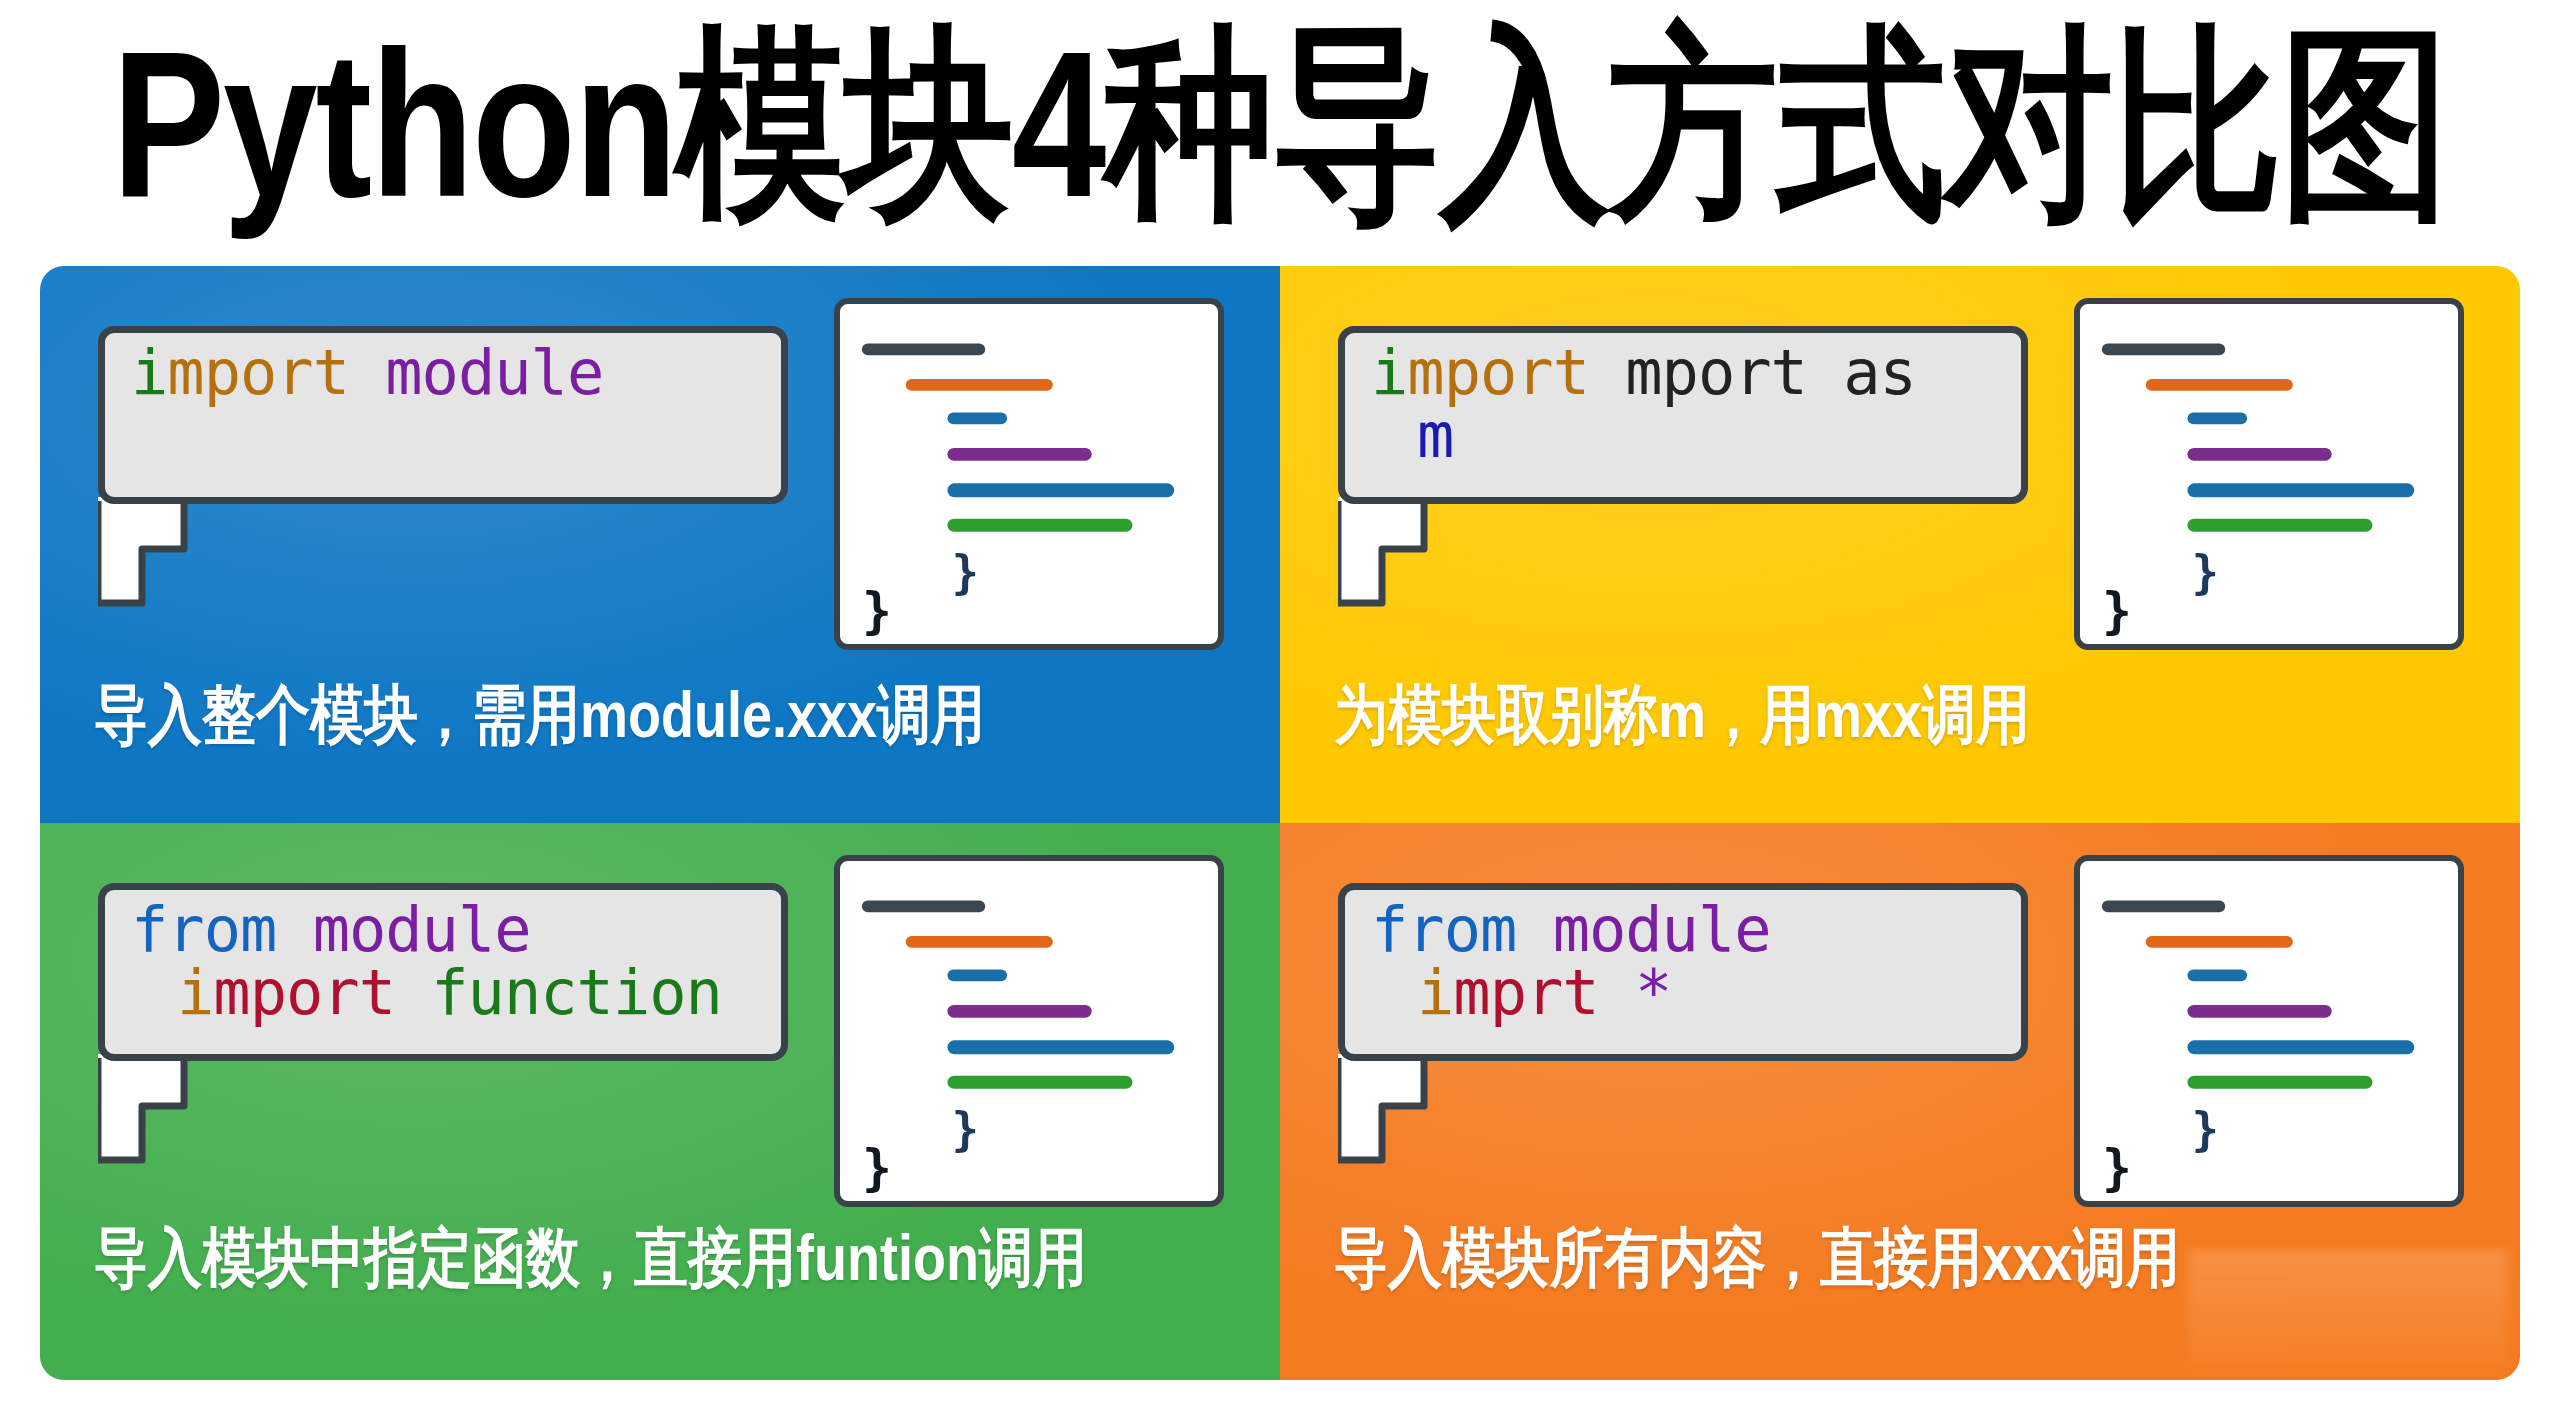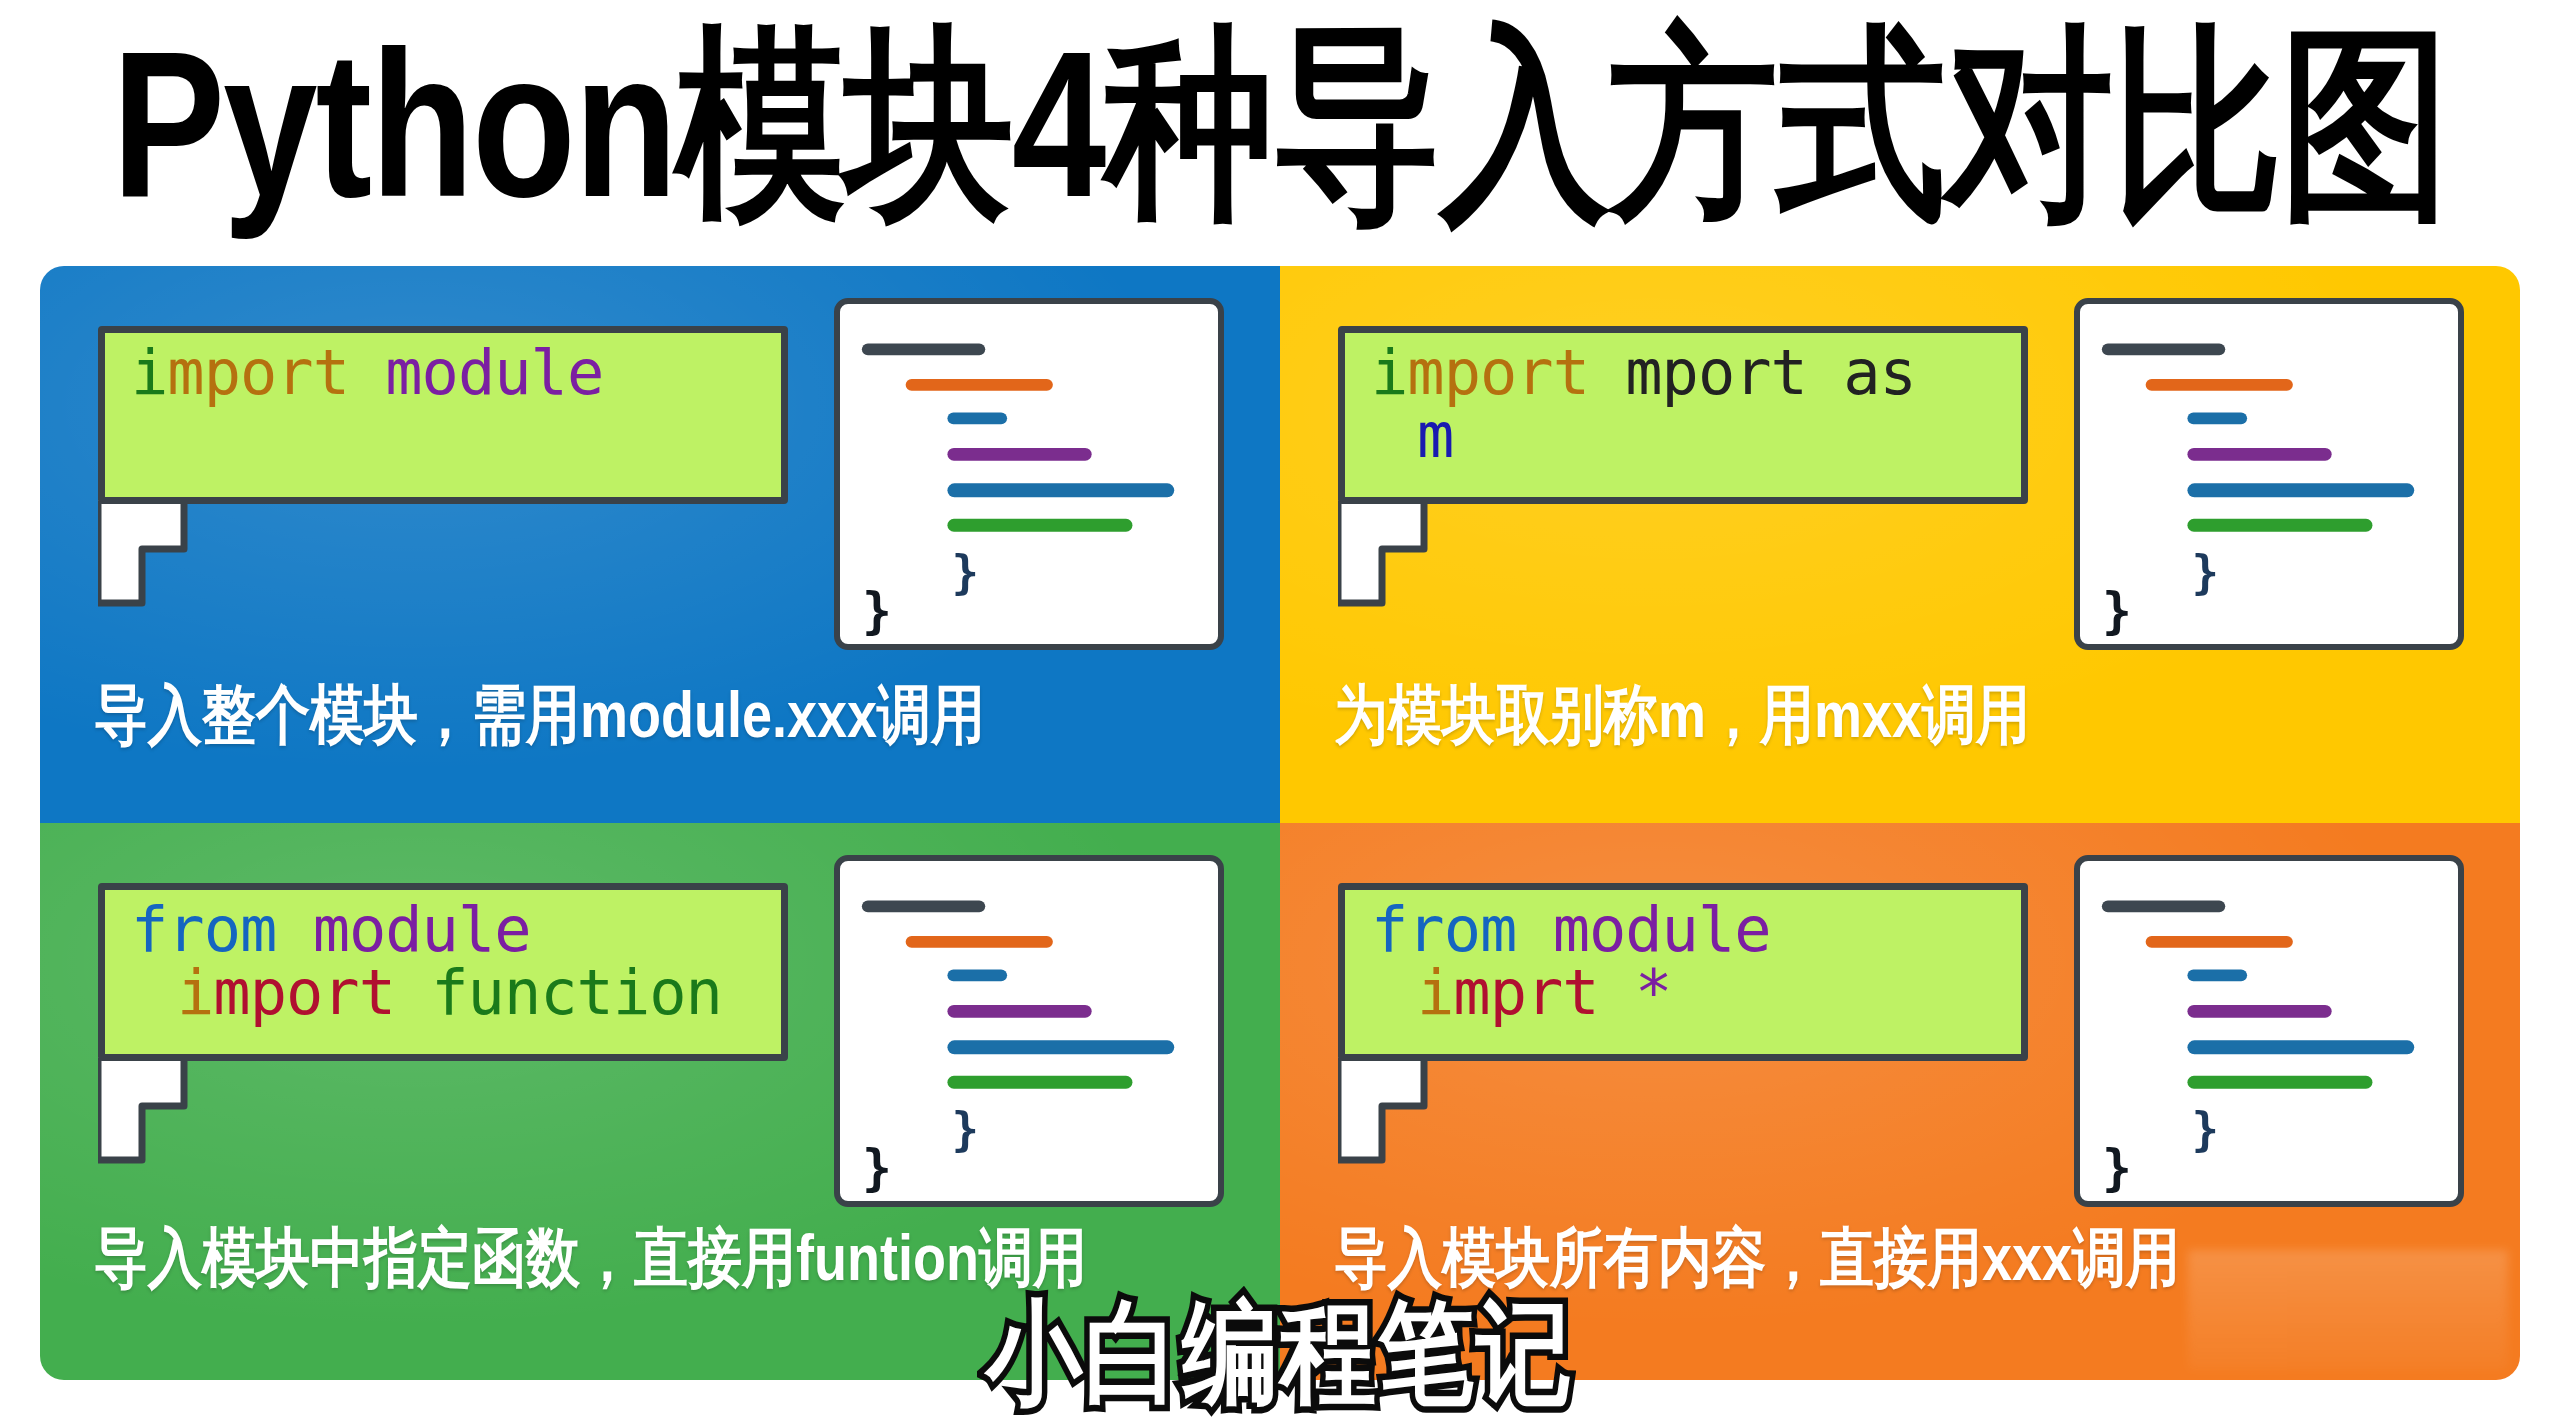--- a/index.html
+++ b/index.html
@@ -48,23 +48,23 @@
   .cell::after {
     content:""; position:absolute; inset:0; pointer-events:none;
     background:radial-gradient(ellipse at 30% 25%, rgba(255,255,255,.14), rgba(255,255,255,0) 62%);
   }
 
   
   .code-card {
     position:absolute;
     left:58px; top:60px;
     width:690px; height:178px;
-    background:#bef264;
+    background:#e5e5e5;
     border:7px solid #3a4249;
-    border-radius:4px;
+    border-radius:16px;
     z-index:3;
   }
   .code-card .code {
     position:absolute; left:26px; top:8px; right:8px;
     font-family:"DejaVu Sans Mono", monospace;
     font-size:62px;
     line-height:1.02;
     white-space:pre;
     letter-spacing:-1px;
   }
@@ -244,17 +244,14 @@
             <text x="112" y="287.88" font-size="46" font-family="&quot;DejaVu Sans Mono&quot;, monospace" font-weight="700" fill="#1d3a5c">}</text>
             <text x="22" y="329" font-size="50" font-family="&quot;DejaVu Sans Mono&quot;, monospace" font-weight="700" fill="#111820">}</text>
           </svg>
         </div>
       <div class="caption">导入模块所有内容，直接用xxx调用</div>
       <div class="artifact"></div>
     </div>
 
   </div>
 
-  <div class="watermark">
-    <span class="wm-text">小白编程笔记</span>
-  </div>
 
 </div>
 
 </body></html>

